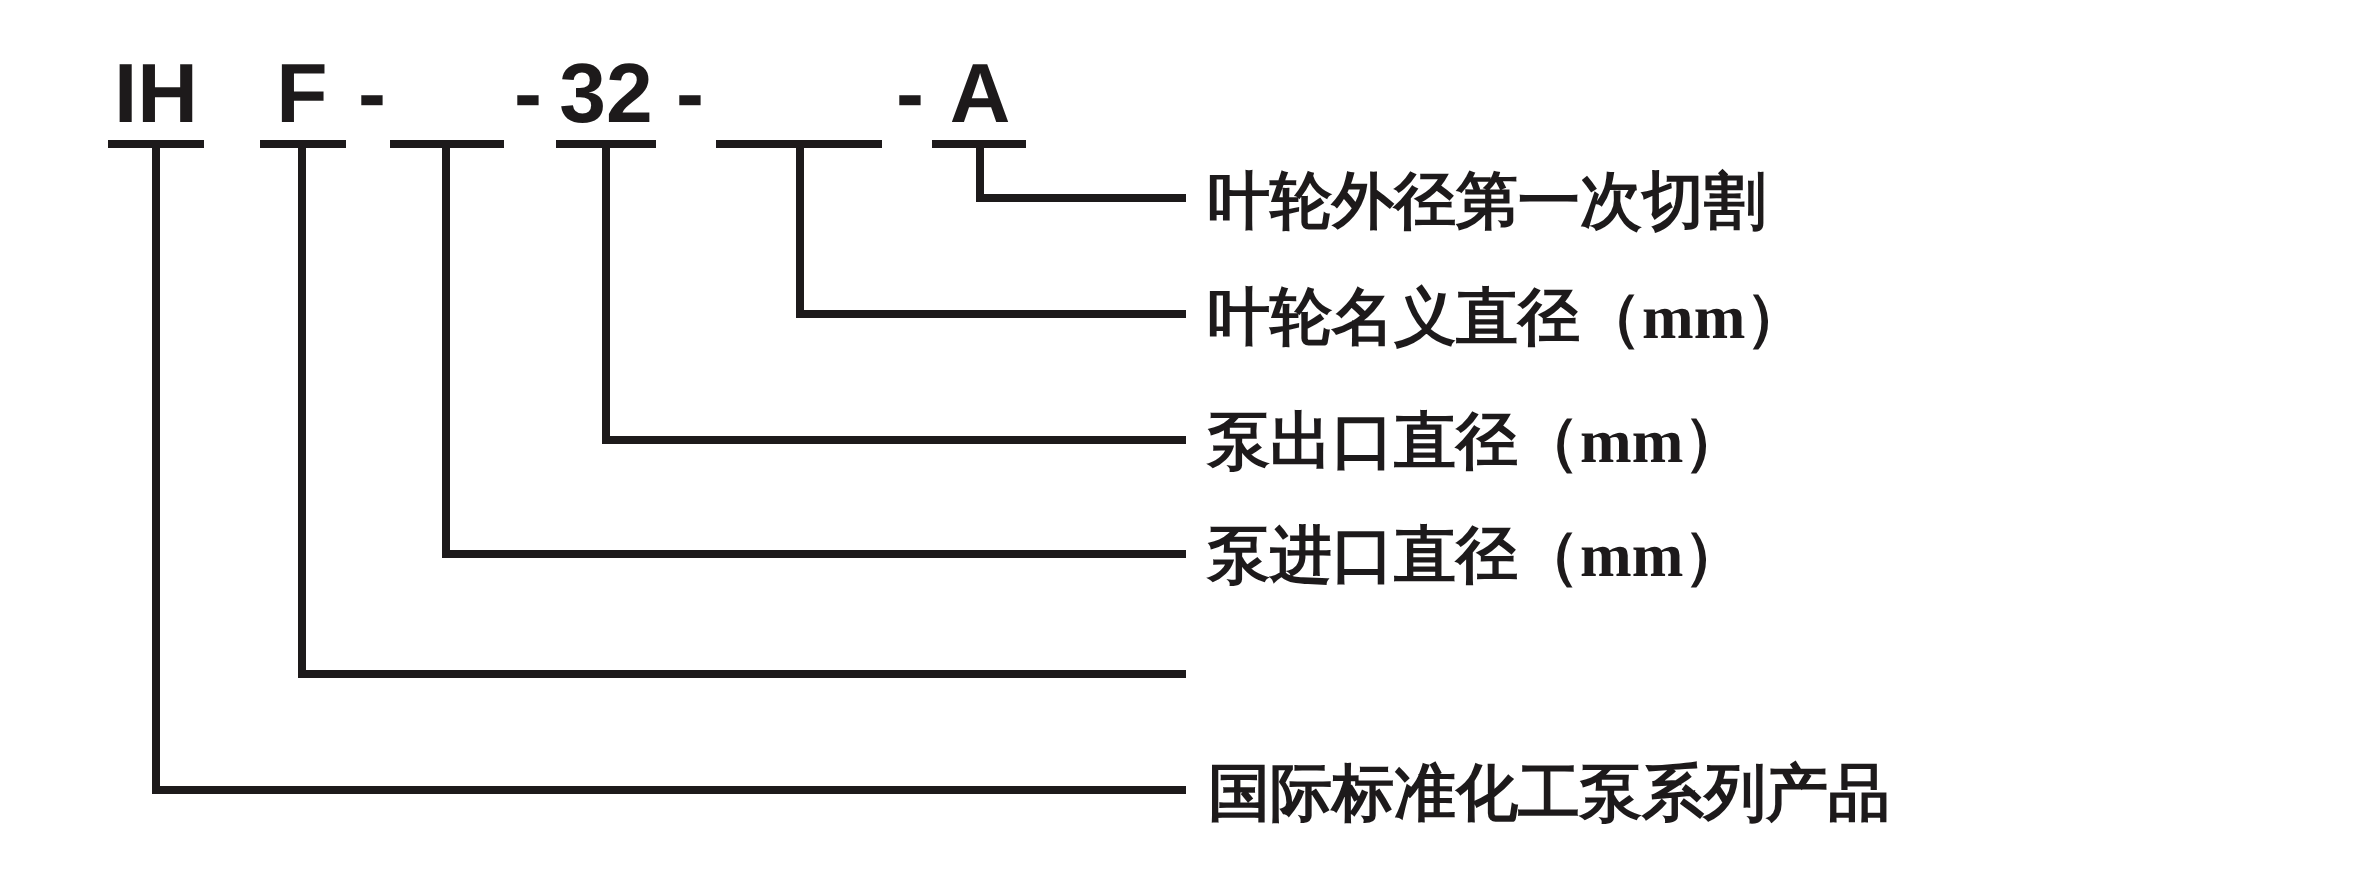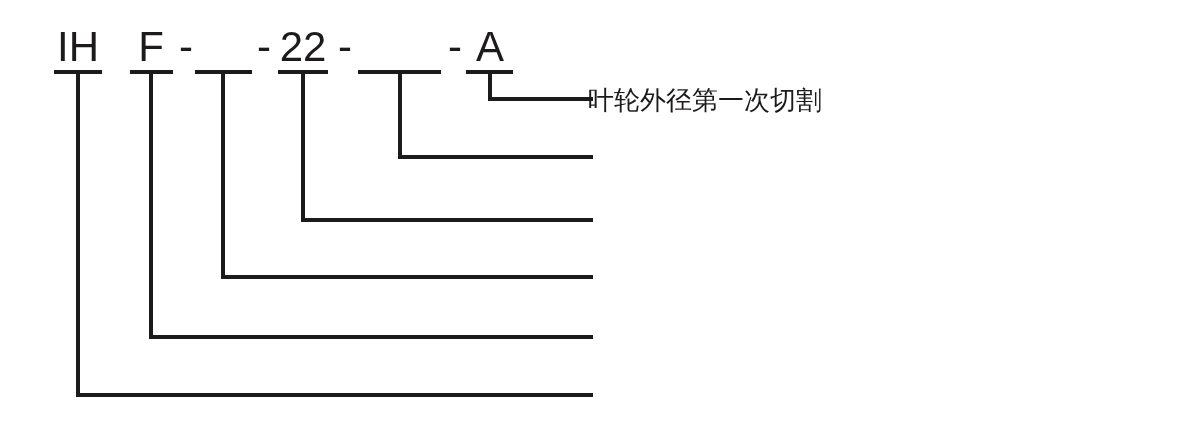--- a/index.html
+++ b/index.html
@@ -5,20 +5,21 @@
   :root{
     --ink:#1d1a1b;
     --background:#ffffff;
   }
   html,body{margin:0;padding:0;background:var(--background);}
   .canvas{
     position:relative;
     width:1180px;height:446px;
     background:var(--background);
     overflow:hidden;
+    font-weight:bold;
   }
   .code-seg{
     position:absolute;top:24px;
     transform:translateX(-50%);
     font-family:"Liberation Sans","DejaVu Sans",sans-serif;
     font-size:42px;line-height:46px;
     color:var(--ink);
     white-space:nowrap;
   }
   .dash{
@@ -30,38 +31,38 @@
   }
   .u-line,.h-line{
     position:absolute;height:4px;
     background:var(--ink);
   }
   .v-line{
     position:absolute;width:4px;
     background:var(--ink);
   }
   .callout{
-    position:absolute;left:588px;
+    position:absolute;left:604px;
     transform:translateY(-50%);
     font-family:"Liberation Serif","DejaVu Serif",serif;
-    font-size:26px;line-height:36px;
+    font-size:31px;line-height:36px;
     color:var(--ink);
     white-space:nowrap;
   }
 </style>
 </head>
 <body>
 
 <div class="canvas">
 
   <span class="code-seg" style="left:78px">IH</span>
   <span class="code-seg" style="left:151px">F</span>
   <span class="dash" style="left:186px">-</span>
   <span class="dash" style="left:264px">-</span>
-  <span class="code-seg" style="left:303px">22</span>
+  <span class="code-seg" style="left:303px">32</span>
   <span class="dash" style="left:345px">-</span>
   <span class="dash" style="left:455px">-</span>
   <span class="code-seg" style="left:490px">A</span>
 
   <div class="u-line" style="left:54px;top:70px;width:48px"></div>
   <div class="u-line" style="left:130px;top:70px;width:43px"></div>
   <div class="u-line" style="left:195px;top:70px;width:57px"></div>
   <div class="u-line" style="left:278px;top:70px;width:50px"></div>
   <div class="u-line" style="left:358px;top:70px;width:83px"></div>
   <div class="u-line" style="left:466px;top:70px;width:47px"></div>
@@ -74,14 +75,18 @@
   <div class="v-line" style="left:488px;top:70px;height:31px"></div>
 
   <div class="h-line" style="left:488px;top:97px;width:105px"></div>
   <div class="h-line" style="left:398px;top:155px;width:195px"></div>
   <div class="h-line" style="left:301px;top:218px;width:292px"></div>
   <div class="h-line" style="left:221px;top:275px;width:372px"></div>
   <div class="h-line" style="left:149px;top:335px;width:444px"></div>
   <div class="h-line" style="left:76px;top:393px;width:517px"></div>
 
   <div class="callout" style="top:101px">叶轮外径第一次切割</div>
+  <div class="callout" style="top:159px">叶轮名义直径（mm）</div>
+  <div class="callout" style="top:221px">泵出口直径（mm）</div>
+  <div class="callout" style="top:278px">泵进口直径（mm）</div>
+  <div class="callout" style="top:397px">国际标准化工泵系列产品</div>
 
 </div>
 
 </body></html>

